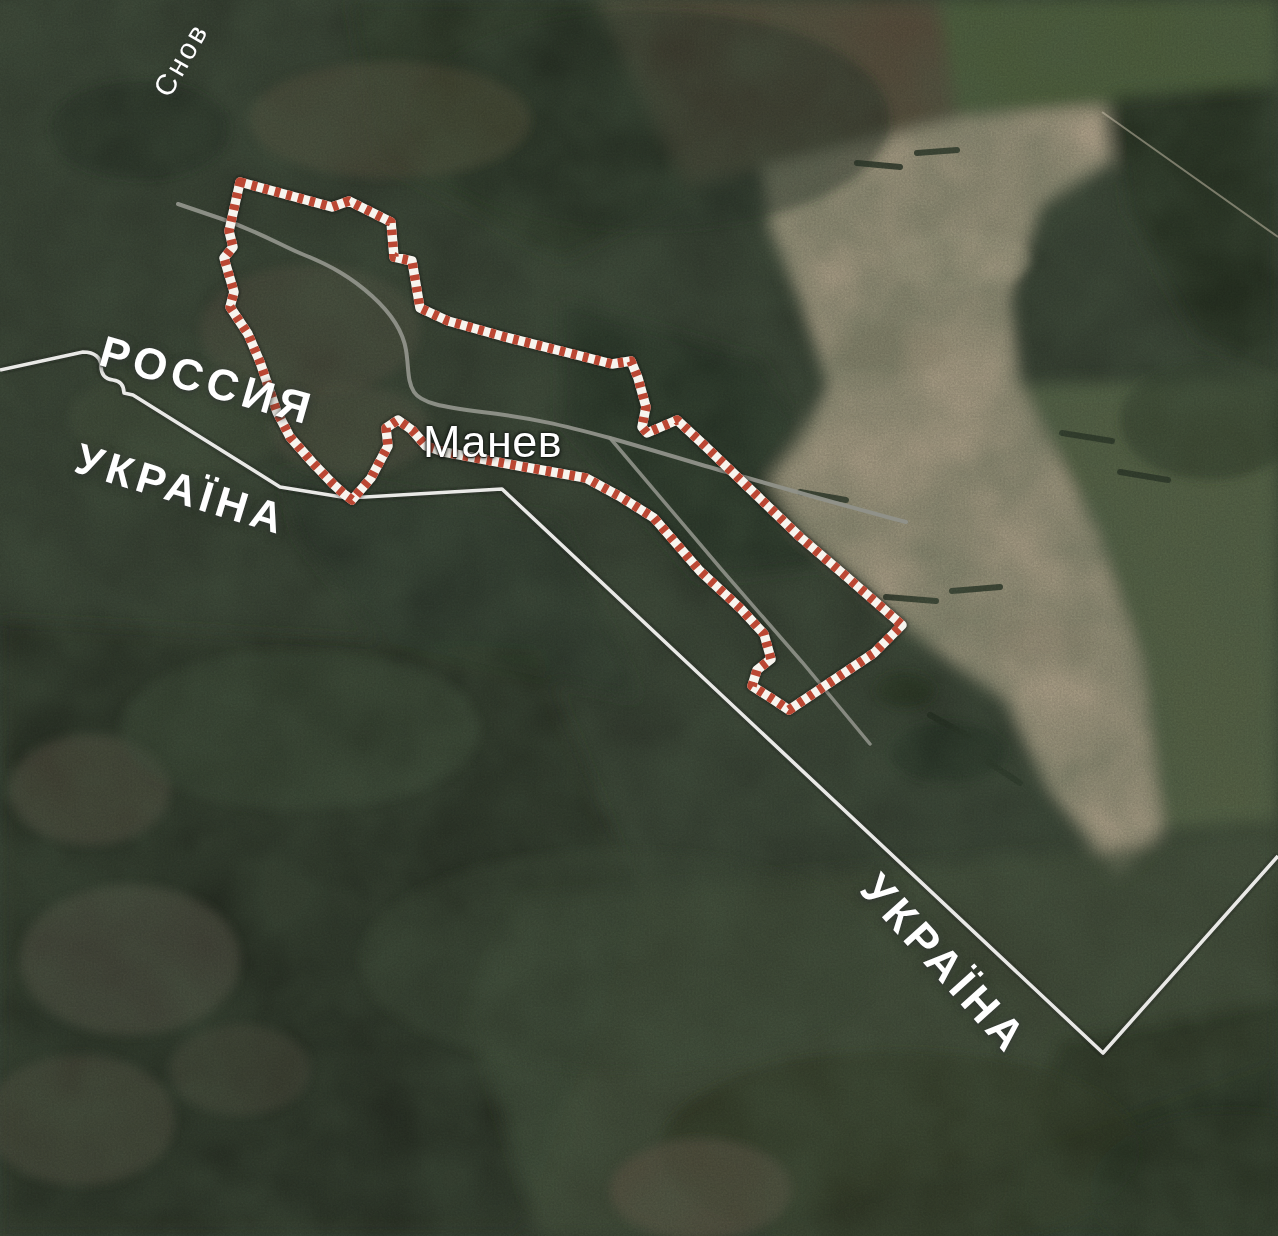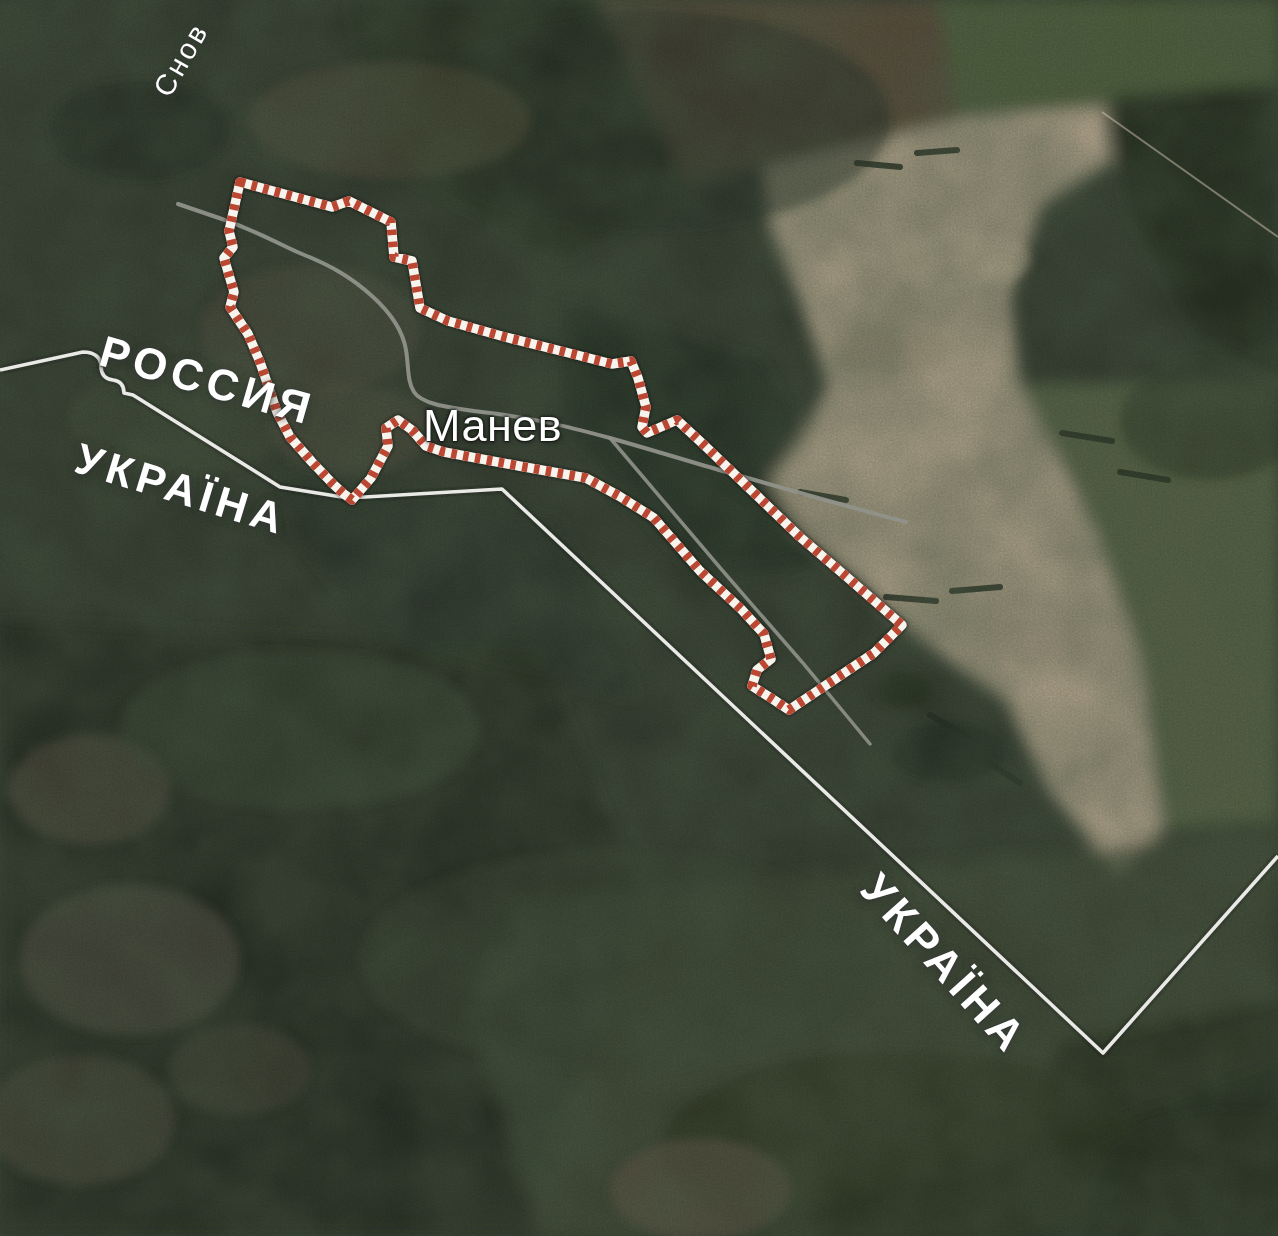--- a/index.html
+++ b/index.html
@@ -6,21 +6,21 @@
   .stage{position:relative;width:1278px;height:1236px;overflow:hidden;
          background:#333b2f;font-family:"Liberation Sans","DejaVu Sans",sans-serif;}
   .stage svg{position:absolute;left:0;top:0;display:block;}
   .lbl{position:absolute;white-space:nowrap;color:#fff;transform-origin:0 0;
        font-family:"Liberation Sans","DejaVu Sans",sans-serif;user-select:none;}
   .country{font-size:44px;font-weight:600;letter-spacing:.12em;
        text-shadow:0 1px 2px rgba(50,55,50,.9),0 0 7px rgba(60,65,60,.8),1px 2px 9px rgba(40,45,40,.55);}
   .lbl-russia{left:108px;top:326px;transform:rotate(16deg);}
   .lbl-ukraine-w{left:84px;top:434px;transform:rotate(17deg);font-size:43px;}
   .lbl-ukraine-se{left:888px;top:864px;transform:rotate(48deg);}
-  .lbl-settlement{left:423px;top:400px;font-size:45px;font-weight:500;letter-spacing:.01em;
+  .lbl-settlement{left:423px;top:416px;font-size:45px;font-weight:500;letter-spacing:.01em;
        text-shadow:0 1px 1px rgba(22,26,22,.95),0 0 3px rgba(22,26,22,.9),1px 2px 5px rgba(22,26,22,.7),-1px -1px 3px rgba(22,26,22,.7);}
   .lbl-river{left:147px;top:86px;transform:rotate(-60deg);font-size:29px;font-weight:500;letter-spacing:.1em;
        text-shadow:0 1px 2px rgba(50,55,50,.9),0 0 6px rgba(55,60,55,.8);}
 </style>
 </head>
 <body>
 
 <div class="stage">
   <svg width="1278" height="1236" viewBox="0 0 1278 1236">
     <defs>

